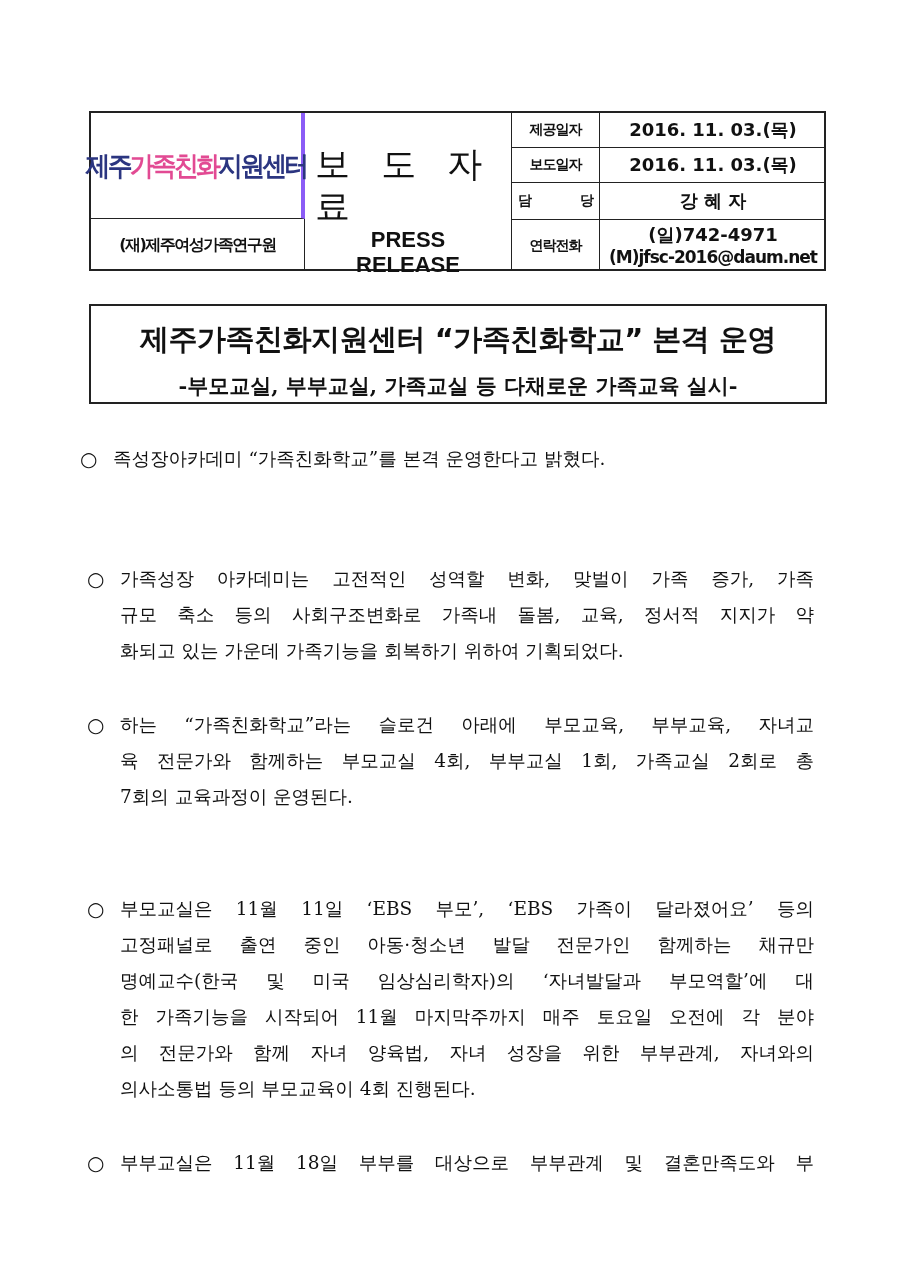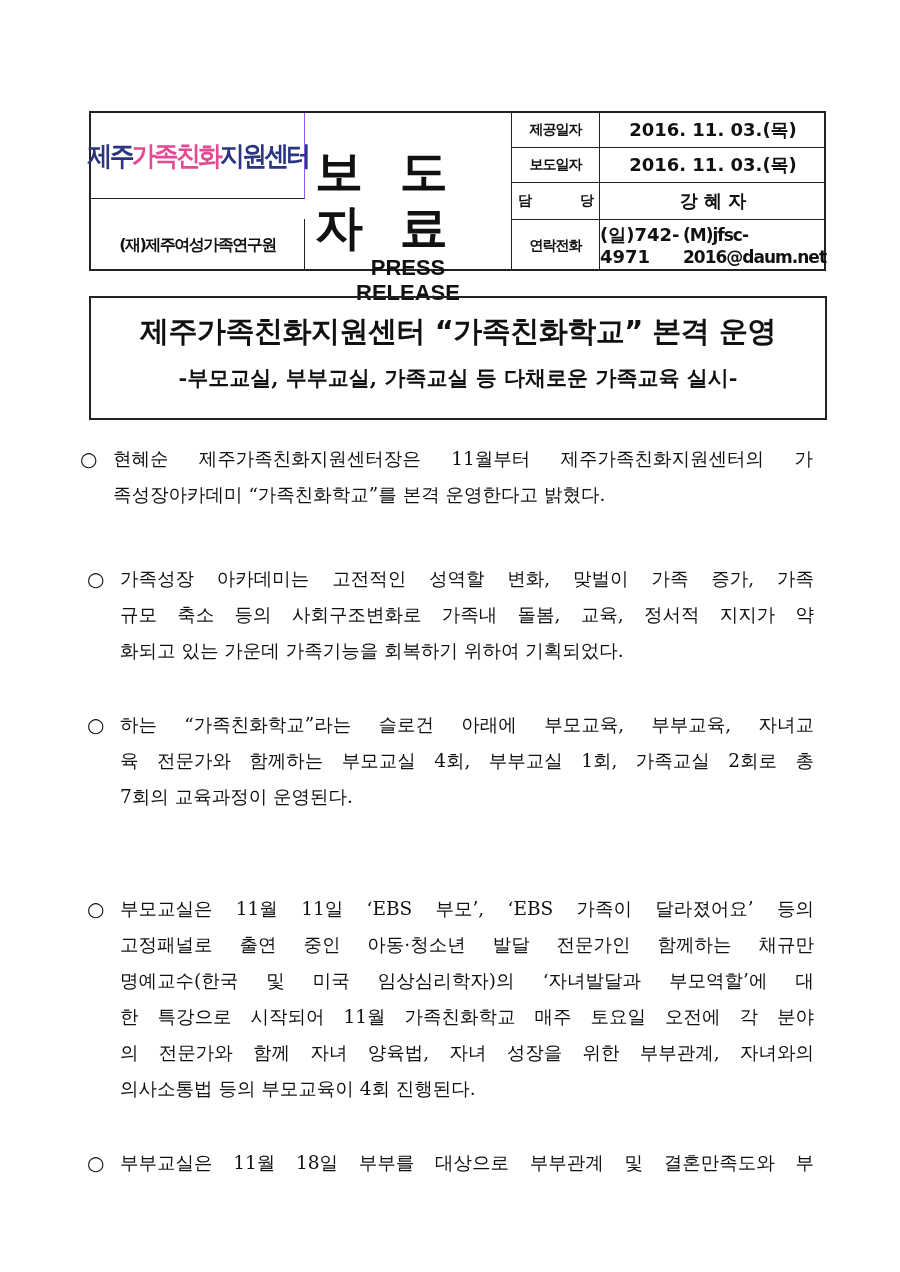--- a/index.html
+++ b/index.html
@@ -6,43 +6,43 @@
     body {
       width: 900px; height: 1272px; position: relative; overflow: hidden;
       font-family: "DejaVu Serif", "Liberation Serif", serif;
       color: #111111;
     }
     .header-table {
       position: absolute; left: 89px; top: 111px; width: 737px; height: 160px;
       border: 2px solid #222; box-sizing: border-box;
     }
     .cell { position: absolute; box-sizing: border-box; display: flex; align-items: center; justify-content: center; }
-    .logo-cell { left: 0; top: 0; width: 214px; height: 86px; border-right: 1px solid #8b5cf6; border-bottom: 1px solid #222; justify-content: center; }
+    .logo-cell { left: 0; top: 0; width: 214px; height: 106px; border-right: 4px solid #8b5cf6; border-bottom: 1px solid #222; justify-content: center; }
     .logo-text {
       font-family: "DejaVu Sans", "Liberation Sans", sans-serif; font-weight: bold;
       font-size: 27px; letter-spacing: -3px; transform: scaleX(0.92); white-space: nowrap;
     }
     .logo-blue { color: #2b3580; }
     .logo-pink { color: #e24a93; }
     .org-cell { left: 0; top: 106px; width: 214px; height: 52px; border-right: 1px solid #222; justify-content: center; }
     .org-text { font-family: "DejaVu Sans", "Liberation Sans", sans-serif; font-weight: bold; font-size: 16px; letter-spacing: -1.5px; }
     .press-cell { left: 214px; top: 0; width: 207px; height: 158px; border-right: 1px solid #222; flex-direction: column; justify-content: flex-start; padding-top: 30px; }
-    .press-ko { font-family: "DejaVu Sans", "Liberation Sans", sans-serif; font-weight: bold; font-size: 48px; letter-spacing: 10px; line-height: 56px; margin-left: 10px; }
+    .press-ko { font-family: "DejaVu Sans", "Liberation Sans", sans-serif; font-weight: normal; font-size: 35px; letter-spacing: 10px; line-height: 42px; margin-left: 10px; }
     .press-en { font-family: "Liberation Sans", "DejaVu Sans", sans-serif; font-weight: bold; font-size: 22px; line-height: 25px; text-align: center; }
     .label-cell { left: 421px; width: 88px; border-right: 1px solid #222; border-bottom: 1px solid #222; font-family: "DejaVu Sans", "Liberation Sans", sans-serif; font-weight: bold; font-size: 14px; letter-spacing: -1px; }
     .value-cell { left: 509px; width: 226px; border-bottom: 1px solid #222; font-family: "DejaVu Sans", "Liberation Sans", sans-serif; font-weight: bold; font-size: 18px; }
     .row1 { top: 0; height: 35px; }
     .row2 { top: 35px; height: 35px; }
     .row3 { top: 70px; height: 37px; }
     .row4 { top: 107px; height: 51px; border-bottom: none; }
     .label-spread { justify-content: space-between; padding: 0 6px; }
-    .contact-value { flex-direction: row; line-height: 22px; }
+    .contact-value { flex-direction: column; line-height: 22px; }
     .contact-email { font-size: 17px; letter-spacing: -1px; }
     .title-box {
-      position: absolute; left: 89px; top: 296px; width: 738px; height: 124px;
+      position: absolute; left: 89px; top: 304px; width: 738px; height: 100px;
       border: 2px solid #222; box-sizing: border-box; text-align: center;
     }
     .title-main { font-family: "DejaVu Sans", "Liberation Sans", sans-serif; font-weight: bold; font-size: 29px; margin-top: 14px; letter-spacing: -0.5px; }
     .title-sub { font-family: "DejaVu Serif", "Liberation Serif", serif; font-weight: bold; font-size: 21px; margin-top: 12px; letter-spacing: 0px; }
     .para { position: absolute; font-size: 18.5px; line-height: 36px; }
     .para .bullet { position: absolute; left: 0; top: 0; font-size: 20px; }
     .para .text { position: absolute; left: 33px; top: 0; width: 700px; text-align: justify; text-align-last: justify; }
     .para .line { display: block; white-space: nowrap; text-align: justify; text-align-last: justify; }
     .para .line.last { text-align-last: left; }
   </style>
@@ -82,21 +82,20 @@
 </div>
 
 <div class="title-box">
   <div class="title-main">제주가족친화지원센터 “가족친화학교” 본격 운영</div>
   <div class="title-sub">-부모교실, 부부교실, 가족교실 등 다채로운 가족교육 실시-</div>
 </div>
 
 <div class="para" style="left:80px; top:441px; width:735px;">
   <span class="bullet">○</span>
   <div class="text">
-    <span class="line">현혜순 제주가족친화지원센터장은 11월부터 제주가족친화지원센터의 가</span>
     <span class="line last">족성장아카데미 “가족친화학교”를 본격 운영한다고 밝혔다.</span>
   </div>
 </div>
 
 <div class="para" style="left:87px; top:561px; width:728px;">
   <span class="bullet">○</span>
   <div class="text" style="width:694px;">
     <span class="line">가족성장 아카데미는 고전적인 성역할 변화, 맞벌이 가족 증가, 가족</span>
     <span class="line">규모 축소 등의 사회구조변화로 가족내 돌봄, 교육, 정서적 지지가 약</span>
     <span class="line last">화되고 있는 가운데 가족기능을 회복하기 위하여 기획되었다.</span>
@@ -111,21 +110,21 @@
     <span class="line last">7회의 교육과정이 운영된다.</span>
   </div>
 </div>
 
 <div class="para" style="left:87px; top:891px; width:728px;">
   <span class="bullet">○</span>
   <div class="text" style="width:694px;">
     <span class="line">부모교실은 11월 11일 ‘EBS 부모’, ‘EBS 가족이 달라졌어요’ 등의</span>
     <span class="line">고정패널로 출연 중인 아동·청소년 발달 전문가인 함께하는 채규만</span>
     <span class="line">명예교수(한국 및 미국 임상심리학자)의 ‘자녀발달과 부모역할’에 대</span>
-    <span class="line">한 특강으로 시작되어 11월 가족친화학교 매주 토요일 오전에 각 분야</span>
+    <span class="line">한 가족기능을 시작되어 11월 마지막주까지 매주 토요일 오전에 각 분야</span>
     <span class="line">의 전문가와 함께 자녀 양육법, 자녀 성장을 위한 부부관계, 자녀와의</span>
     <span class="line last">의사소통법 등의 부모교육이 4회 진행된다.</span>
   </div>
 </div>
 
 <div class="para" style="left:87px; top:1145px; width:728px;">
   <span class="bullet">○</span>
   <div class="text" style="width:694px;">
     <span class="line">부부교실은 11월 18일 부부를 대상으로 부부관계 및 결혼만족도와 부</span>
   </div>

